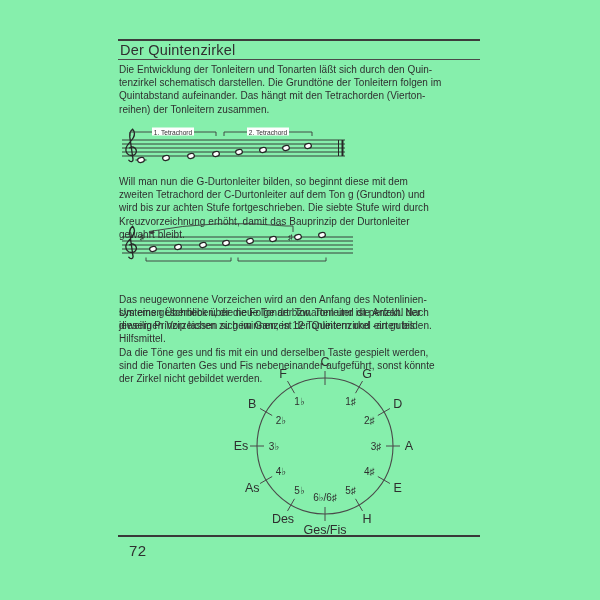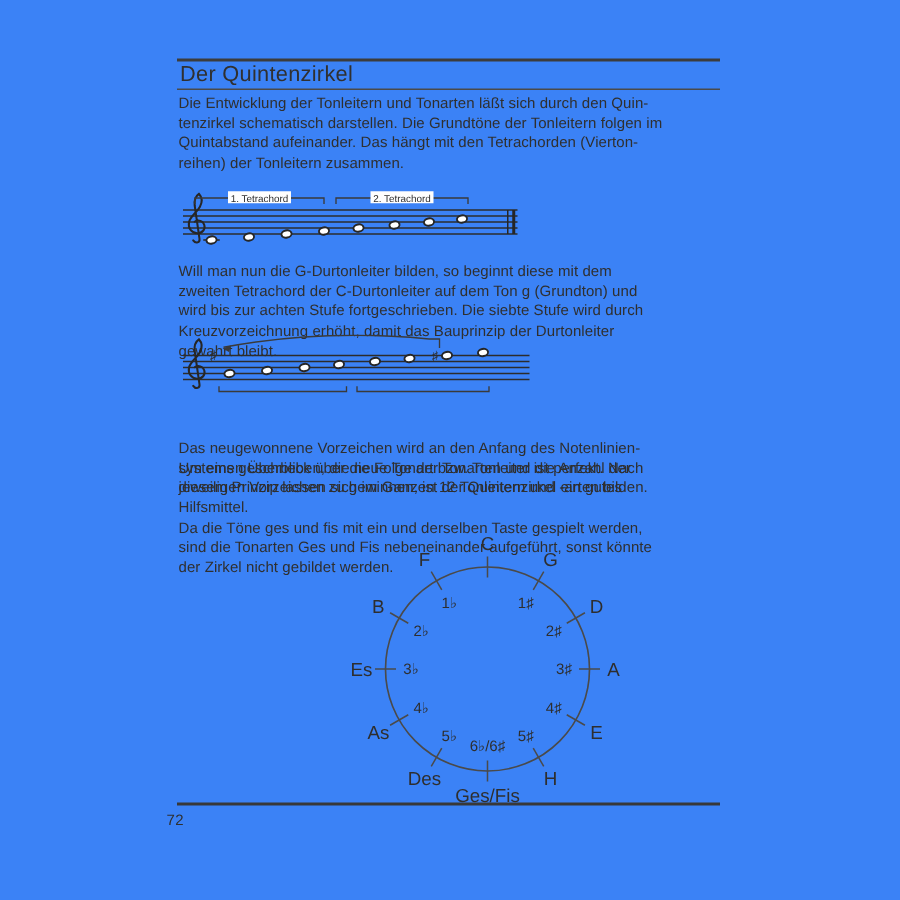--- a/index.html
+++ b/index.html
@@ -1,21 +1,21 @@
 <!DOCTYPE html>
 <html><head>
 <meta charset="utf-8">
 <style>
   html,body{margin:0;padding:0;}
   body{
     width:600px;height:600px;background:#fefefe;
     font-family:"Liberation Sans", sans-serif;
     color:#333;
   }
-  .page{position:relative;width:600px;height:600px;background:#3b82f6;overflow:hidden;}
+  .page{position:relative;width:600px;height:600px;background:#86efac;overflow:hidden;}
   .rule{position:absolute;background:#3c3c3c;}
   #rule-top{left:118px;top:39px;width:362px;height:2.2px;}
   #rule-title{left:118px;top:58.5px;width:362px;height:1.4px;background:#4a4a4a;}
   #rule-bottom{left:118px;top:535px;width:362px;height:2.4px;background:#383838;}
   .title{
     position:absolute;left:120px;top:42px;
     font-size:14.5px;letter-spacing:0.2px;color:#303030;
   }
   .para{
     position:absolute;left:119px;width:368px;
@@ -24,22 +24,22 @@
   }
   #p-intro{top:63px;}
   #p-cdur{top:112px;}
   #p-gdur{top:165px;margin-top:10px;}
   #p-vorzeichen{top:265px;margin-top:28px;}
   #p-ueberblick{top:306px;}
   #staff1{position:absolute;left:116px;top:124px;}
   #staff2{position:absolute;left:116px;top:223px;}
   #circle-svg{position:absolute;left:225px;top:350px;}
   .page-number{
-    position:absolute;left:111px;top:542px;
-    font-size:10px;color:#2f2f2f;letter-spacing:0.3px;
+    position:absolute;left:129px;top:542px;
+    font-size:15px;color:#2f2f2f;letter-spacing:0.3px;
   }
   svg text{font-family:"Liberation Sans","DejaVu Sans",sans-serif;fill:#2e2e2e;}
 </style>
 </head>
 <body>
 
 <div class="page">
 
   <div id="rule-top" class="rule"></div>
   <div class="title">Der Quintenzirkel</div>

